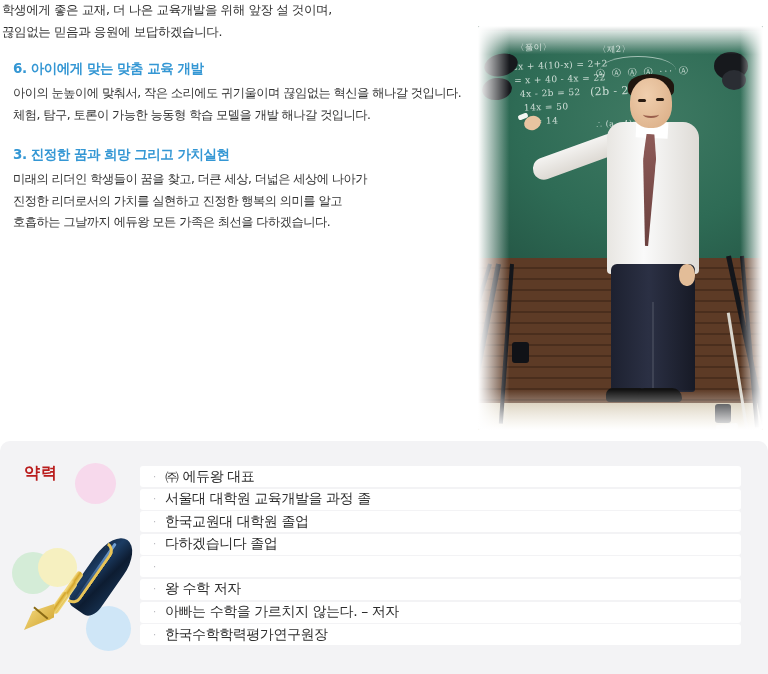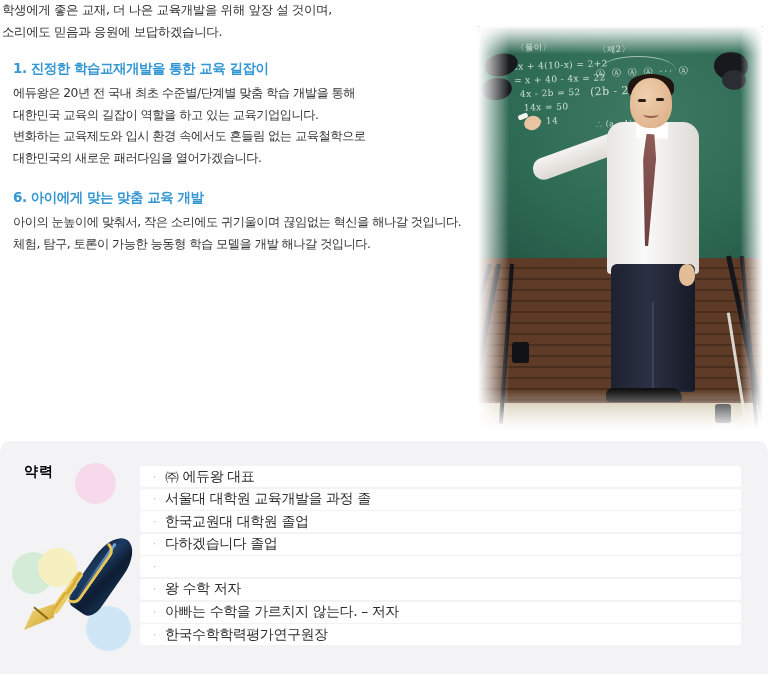--- a/index.html
+++ b/index.html
@@ -315,23 +315,23 @@
     top: 441px;
     width: 768px;
     height: 233px;
     background: #f3f3f5;
     border-radius: 10px 10px 0 0;
   }
   .career-title {
     position: absolute;
     left: 24px;
     top: 22px;
-    font-size: 14px;
+    font-size: 16px;
     font-weight: bold;
-    color: #000000;
+    color: #b91c1c;
     letter-spacing: 1px;
   }
 
   
   .deco {
     position: absolute;
     border-radius: 50%;
   }
   .deco.pink   { left: 75px;  top: 463px; width: 41px; height: 41px; background: #f7d9ec; }
   .deco.green  { left: 12px;  top: 552px; width: 42px; height: 42px; background: #d4ecd7; }
@@ -433,43 +433,42 @@
     margin-left: 5px;
   }
 </style>
 </head>
 <body>
 
 <div class="page">
 
   <div class="intro">
     <div class="line">학생에게 좋은 교재, 더 나은 교육개발을 위해 앞장 설 것이며,</div>
-    <div class="line">소리에도 믿음과 응원에 보답하겠습니다.</div>
+    <div class="line">끊임없는 믿음과 응원에 보답하겠습니다.</div>
   </div>
 
   <div class="sections">
 
-    <div class="sec">
-      <div class="sec-title">1. 진정한 학습교재개발을 통한 교육 길잡이</div>
-      <div class="sec-body">
-        <div class="line">에듀왕은 20년 전 국내 최초 수준별/단계별 맞춤 학습 개발을 통해</div>
-        <div class="line">대한민국 교육의 길잡이 역할을 하고 있는 교육기업입니다.</div>
-        <div class="line">변화하는 교육제도와 입시 환경 속에서도 흔들림 없는 교육철학으로</div>
-        <div class="line">대한민국의 새로운 패러다임을 열어가겠습니다.</div>
-      </div>
-    </div>
 
     <div class="sec">
       <div class="sec-title">6. 아이에게 맞는 맞춤 교육 개발</div>
       <div class="sec-body">
         <div class="line">아이의 눈높이에 맞춰서, 작은 소리에도 귀기울이며 끊임없는 혁신을 해나갈 것입니다.</div>
         <div class="line">체험, 탐구, 토론이 가능한 능동형 학습 모델을 개발 해나갈 것입니다.</div>
       </div>
     </div>
 
+    <div class="sec">
+      <div class="sec-title">3. 진정한 꿈과 희망 그리고 가치실현</div>
+      <div class="sec-body">
+        <div class="line">미래의 리더인 학생들이 꿈을 찾고, 더큰 세상, 더넓은 세상에 나아가</div>
+        <div class="line">진정한 리더로서의 가치를 실현하고 진정한 행복의 의미를 알고</div>
+        <div class="line">호흡하는 그날까지 에듀왕 모든 가족은 최선을 다하겠습니다.</div>
+      </div>
+    </div>
 
   </div>
 
   <div class="photo-wrap">
     <div class="photo">
 
       <div class="board">
         <div class="board-frame-top"></div>
       </div>
 

